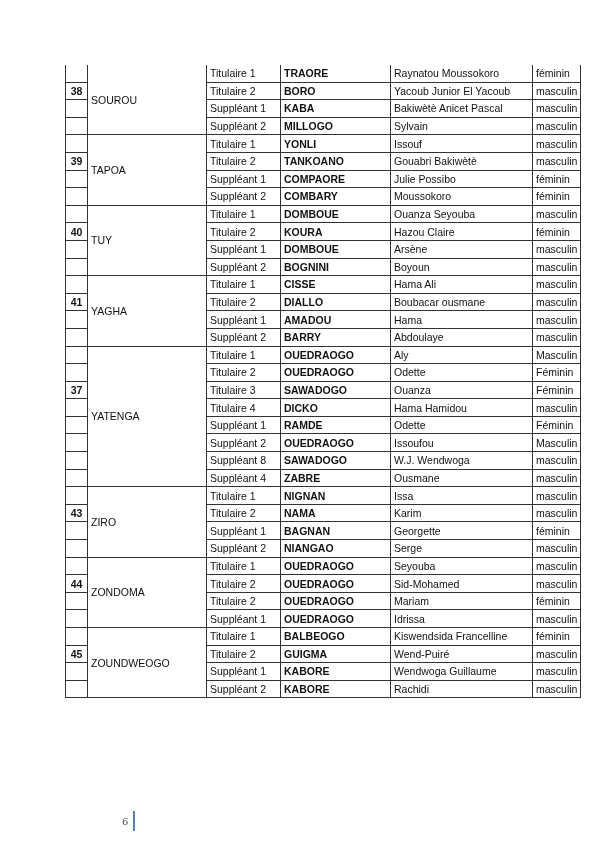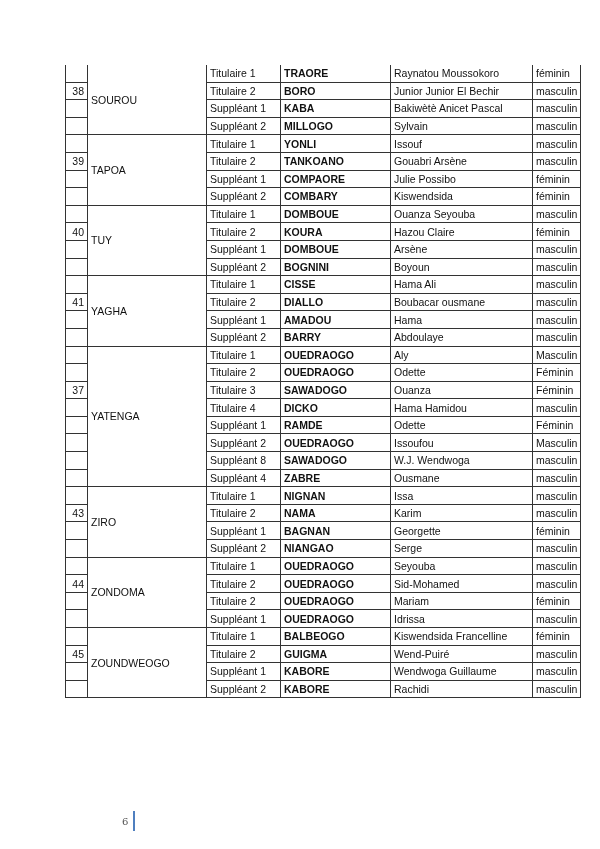--- a/index.html
+++ b/index.html
@@ -6,21 +6,21 @@
   body { width:600px; height:849px; position:relative; overflow:hidden;
          font-family:"Liberation Sans", sans-serif; color:#111; }
   #doc-table { position:absolute; left:65px; top:65px; border-collapse:collapse;
                table-layout:fixed; font-size:10.5px; }
   #doc-table td { border:1px solid #333; padding:0 3px; height:16.6px; line-height:16px;
                   white-space:nowrap; overflow:hidden; vertical-align:middle; }
   #doc-table tr.first-row td { border-top:none; }
   #doc-table tr.group-start td { border-top:1.6px solid #333; }
   col.c-num { width:22px; } col.c-prov { width:119px; } col.c-role { width:74px; }
   col.c-last { width:110px; } col.c-first { width:142px; } col.c-sex { width:46px; }
-  td.num { font-weight:normal; text-align:right; }
+  td.num { font-weight:bold; text-align:center; }
   td.prov { font-weight:normal; vertical-align:middle; border-bottom:1px solid #333; }
   td.last { font-weight:bold;margin-left:44px; }
   .page-number { position:absolute; left:122px; top:816px; font-size:10px; color:#555;
                  font-family:"DejaVu Serif", serif; }
   .page-bar { position:absolute; left:133px; top:811px; width:2px; height:20px; background:#4f7fbf; }
 </style>
 </head>
 <body>
 
 <table id="doc-table">
@@ -38,21 +38,21 @@
         <td class="prov" rowspan="4">SOUROU</td>
         <td class="role">Titulaire 1</td>
         <td class="last">TRAORE</td>
         <td class="first">Raynatou Moussokoro</td>
         <td class="sex">féminin</td>
       </tr>
       <tr>
         <td class="num">38</td>
         <td class="role">Titulaire 2</td>
         <td class="last">BORO</td>
-        <td class="first">Junior Junior El Bechir</td>
+        <td class="first">Yacoub Junior El Yacoub</td>
         <td class="sex">masculin</td>
       </tr>
       <tr>
         <td class="num"></td>
         <td class="role">Suppléant 1</td>
         <td class="last">KABA</td>
         <td class="first">Bakiwètè Anicet Pascal</td>
         <td class="sex">masculin</td>
       </tr>
       <tr>
@@ -67,35 +67,35 @@
         <td class="prov" rowspan="4">TAPOA</td>
         <td class="role">Titulaire 1</td>
         <td class="last">YONLI</td>
         <td class="first">Issouf</td>
         <td class="sex">masculin</td>
       </tr>
       <tr>
         <td class="num">39</td>
         <td class="role">Titulaire 2</td>
         <td class="last">TANKOANO</td>
-        <td class="first">Gouabri Arsène</td>
+        <td class="first">Gouabri Bakiwètè</td>
         <td class="sex">masculin</td>
       </tr>
       <tr>
         <td class="num"></td>
         <td class="role">Suppléant 1</td>
         <td class="last">COMPAORE</td>
         <td class="first">Julie Possibo</td>
         <td class="sex">féminin</td>
       </tr>
       <tr>
         <td class="num"></td>
         <td class="role">Suppléant 2</td>
         <td class="last">COMBARY</td>
-        <td class="first">Kiswendsida</td>
+        <td class="first">Moussokoro</td>
         <td class="sex">féminin</td>
       </tr>
       <tr class="group-start">
         <td class="num"></td>
         <td class="prov" rowspan="4">TUY</td>
         <td class="role">Titulaire 1</td>
         <td class="last">DOMBOUE</td>
         <td class="first">Ouanza Seyouba</td>
         <td class="sex">masculin</td>
       </tr>

